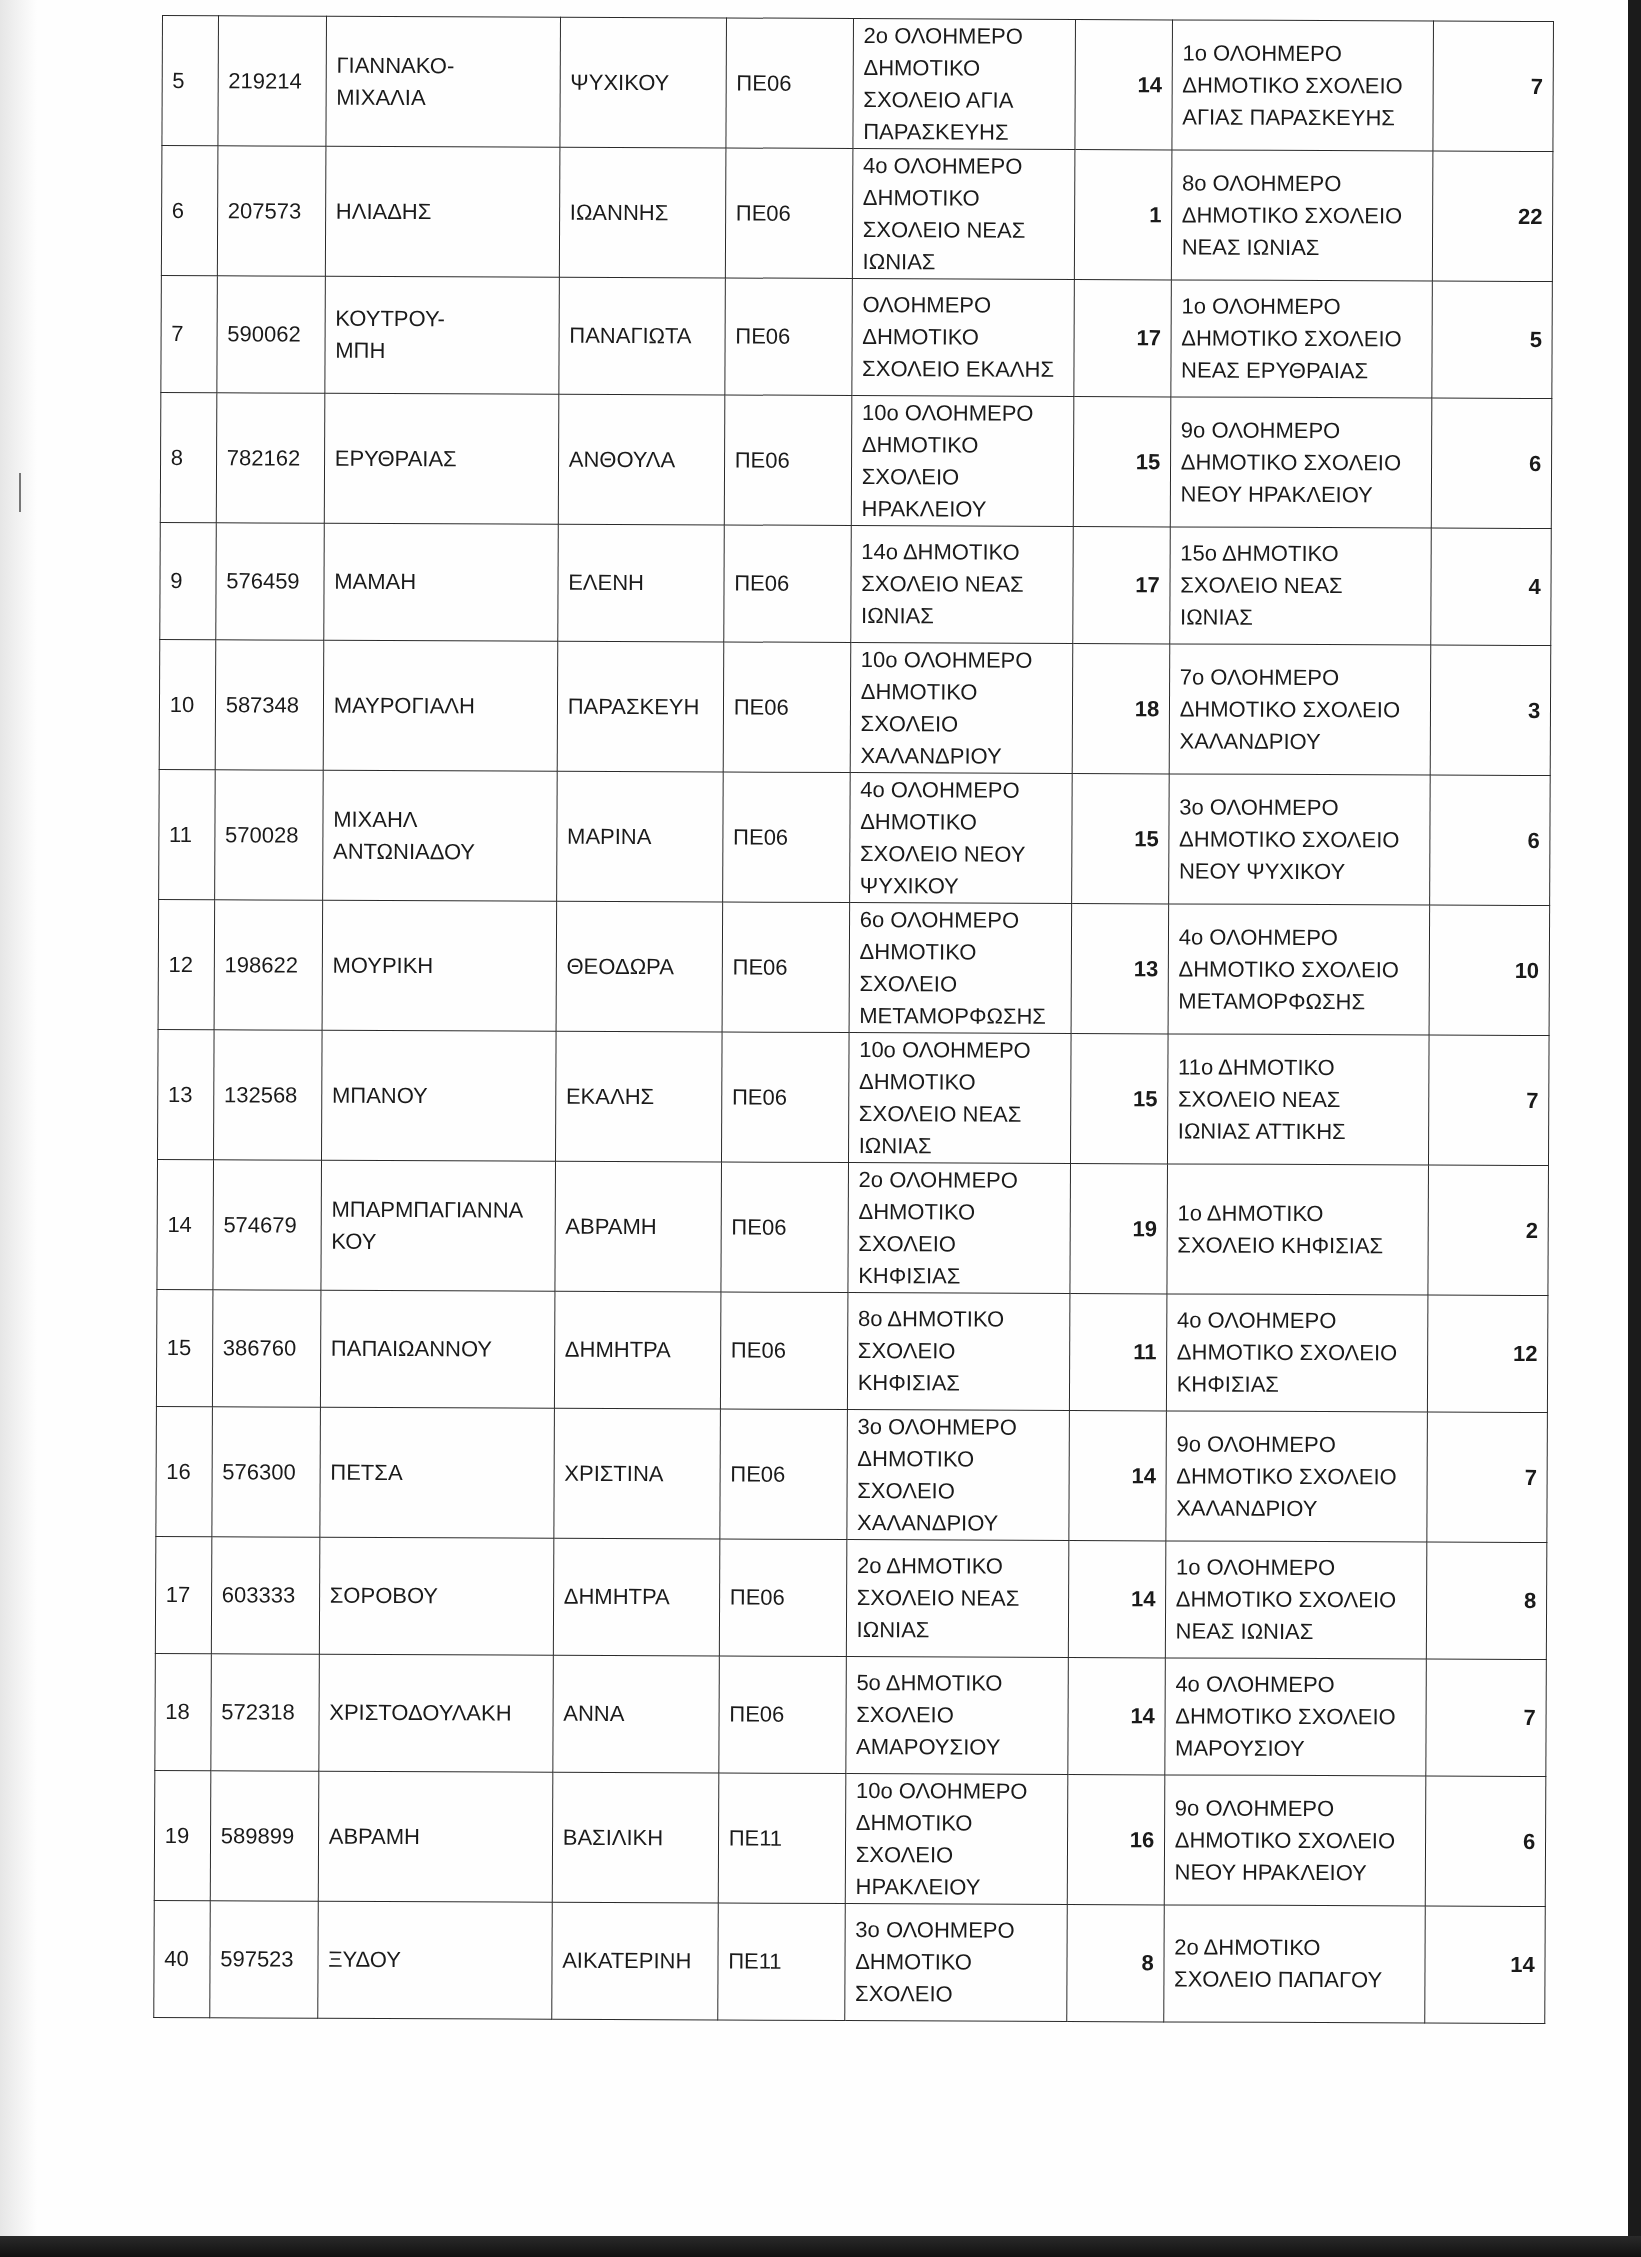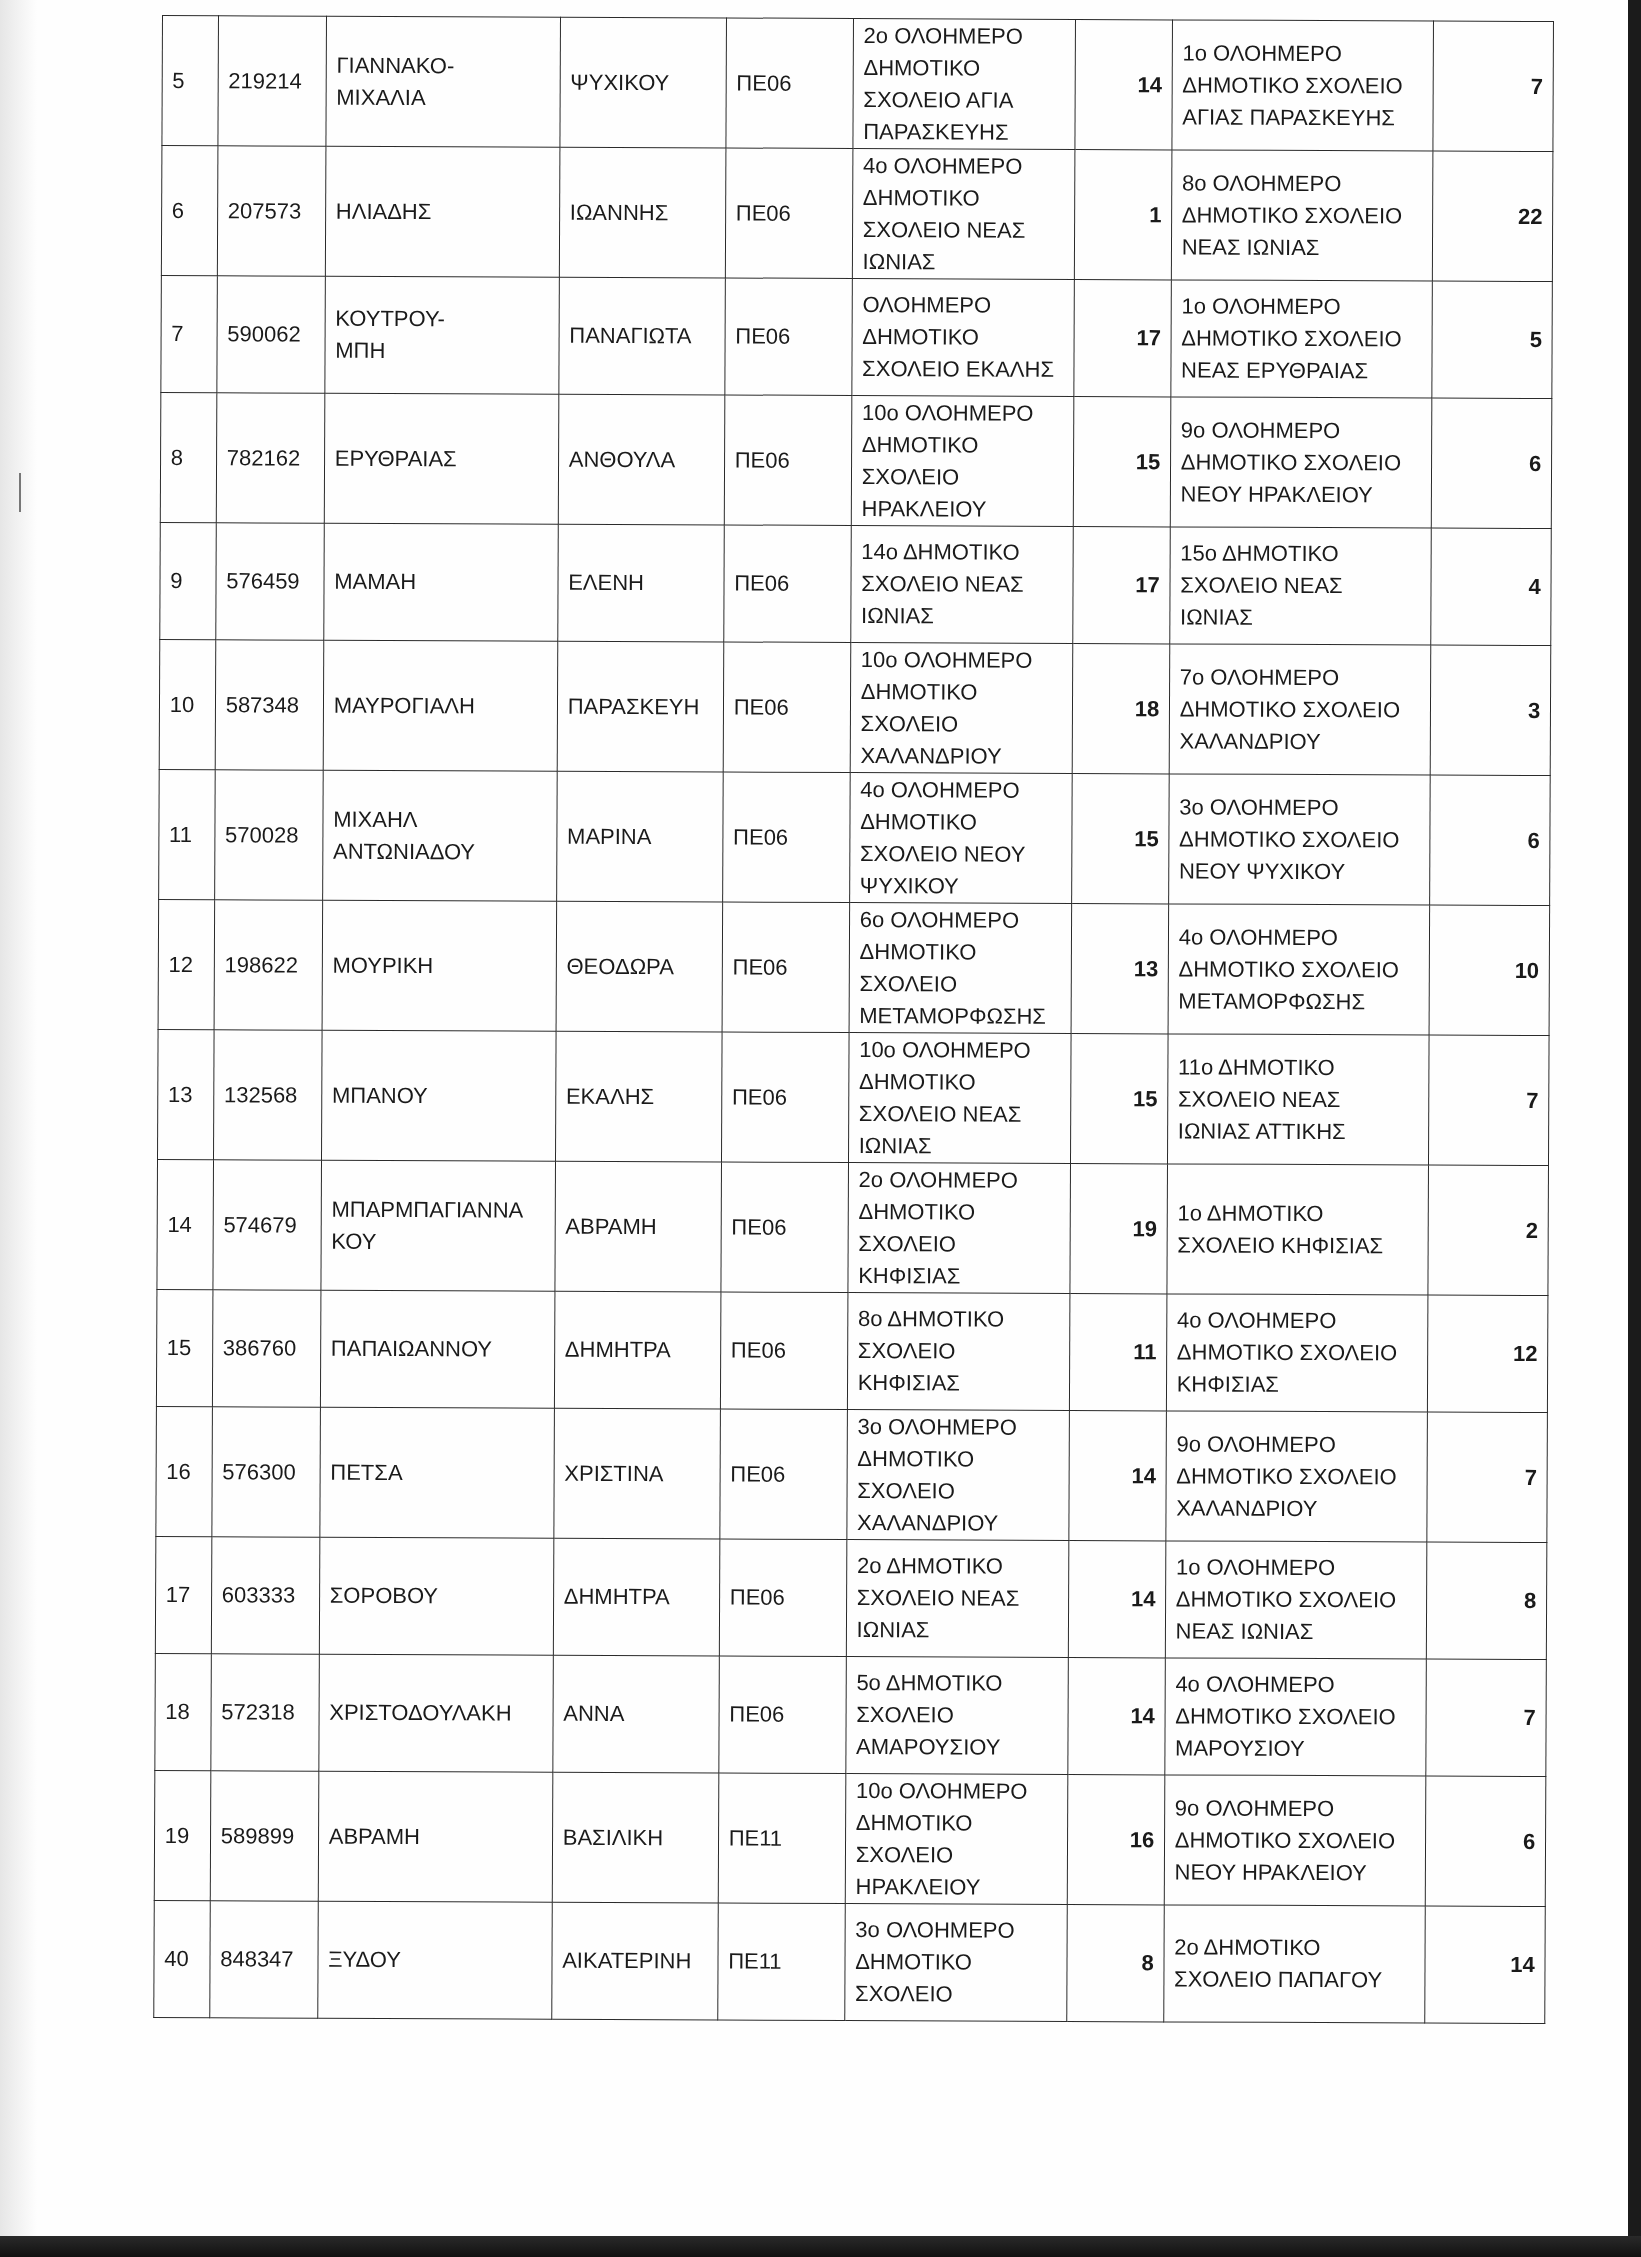--- a/index.html
+++ b/index.html
@@ -313,21 +313,21 @@
 ΣΧΟΛΕΙΟ
 ΗΡΑΚΛΕΙΟΥ</span></td>
     <td class="num"><span class="cell-text">16</span></td>
     <td><span class="cell-text">9ο ΟΛΟΗΜΕΡΟ
 ΔΗΜΟΤΙΚΟ ΣΧΟΛΕΙΟ
 ΝΕΟΥ ΗΡΑΚΛΕΙΟΥ</span></td>
     <td class="num"><span class="cell-text">6</span></td>
   </tr>
         <tr class="r-3">
     <td class="idx"><span class="cell-text">40</span></td>
-    <td><span class="cell-text">848347</span></td>
+    <td><span class="cell-text">597523</span></td>
     <td><span class="cell-text">ΞΥΔΟΥ</span></td>
     <td><span class="cell-text">ΑΙΚΑΤΕΡΙΝΗ</span></td>
     <td><span class="cell-text">ΠΕ11</span></td>
     <td><span class="cell-text">3ο ΟΛΟΗΜΕΡΟ
 ΔΗΜΟΤΙΚΟ
 ΣΧΟΛΕΙΟ</span></td>
     <td class="num"><span class="cell-text">8</span></td>
     <td><span class="cell-text">2ο ΔΗΜΟΤΙΚΟ
 ΣΧΟΛΕΙΟ ΠΑΠΑΓΟΥ</span></td>
     <td class="num"><span class="cell-text">14</span></td>

